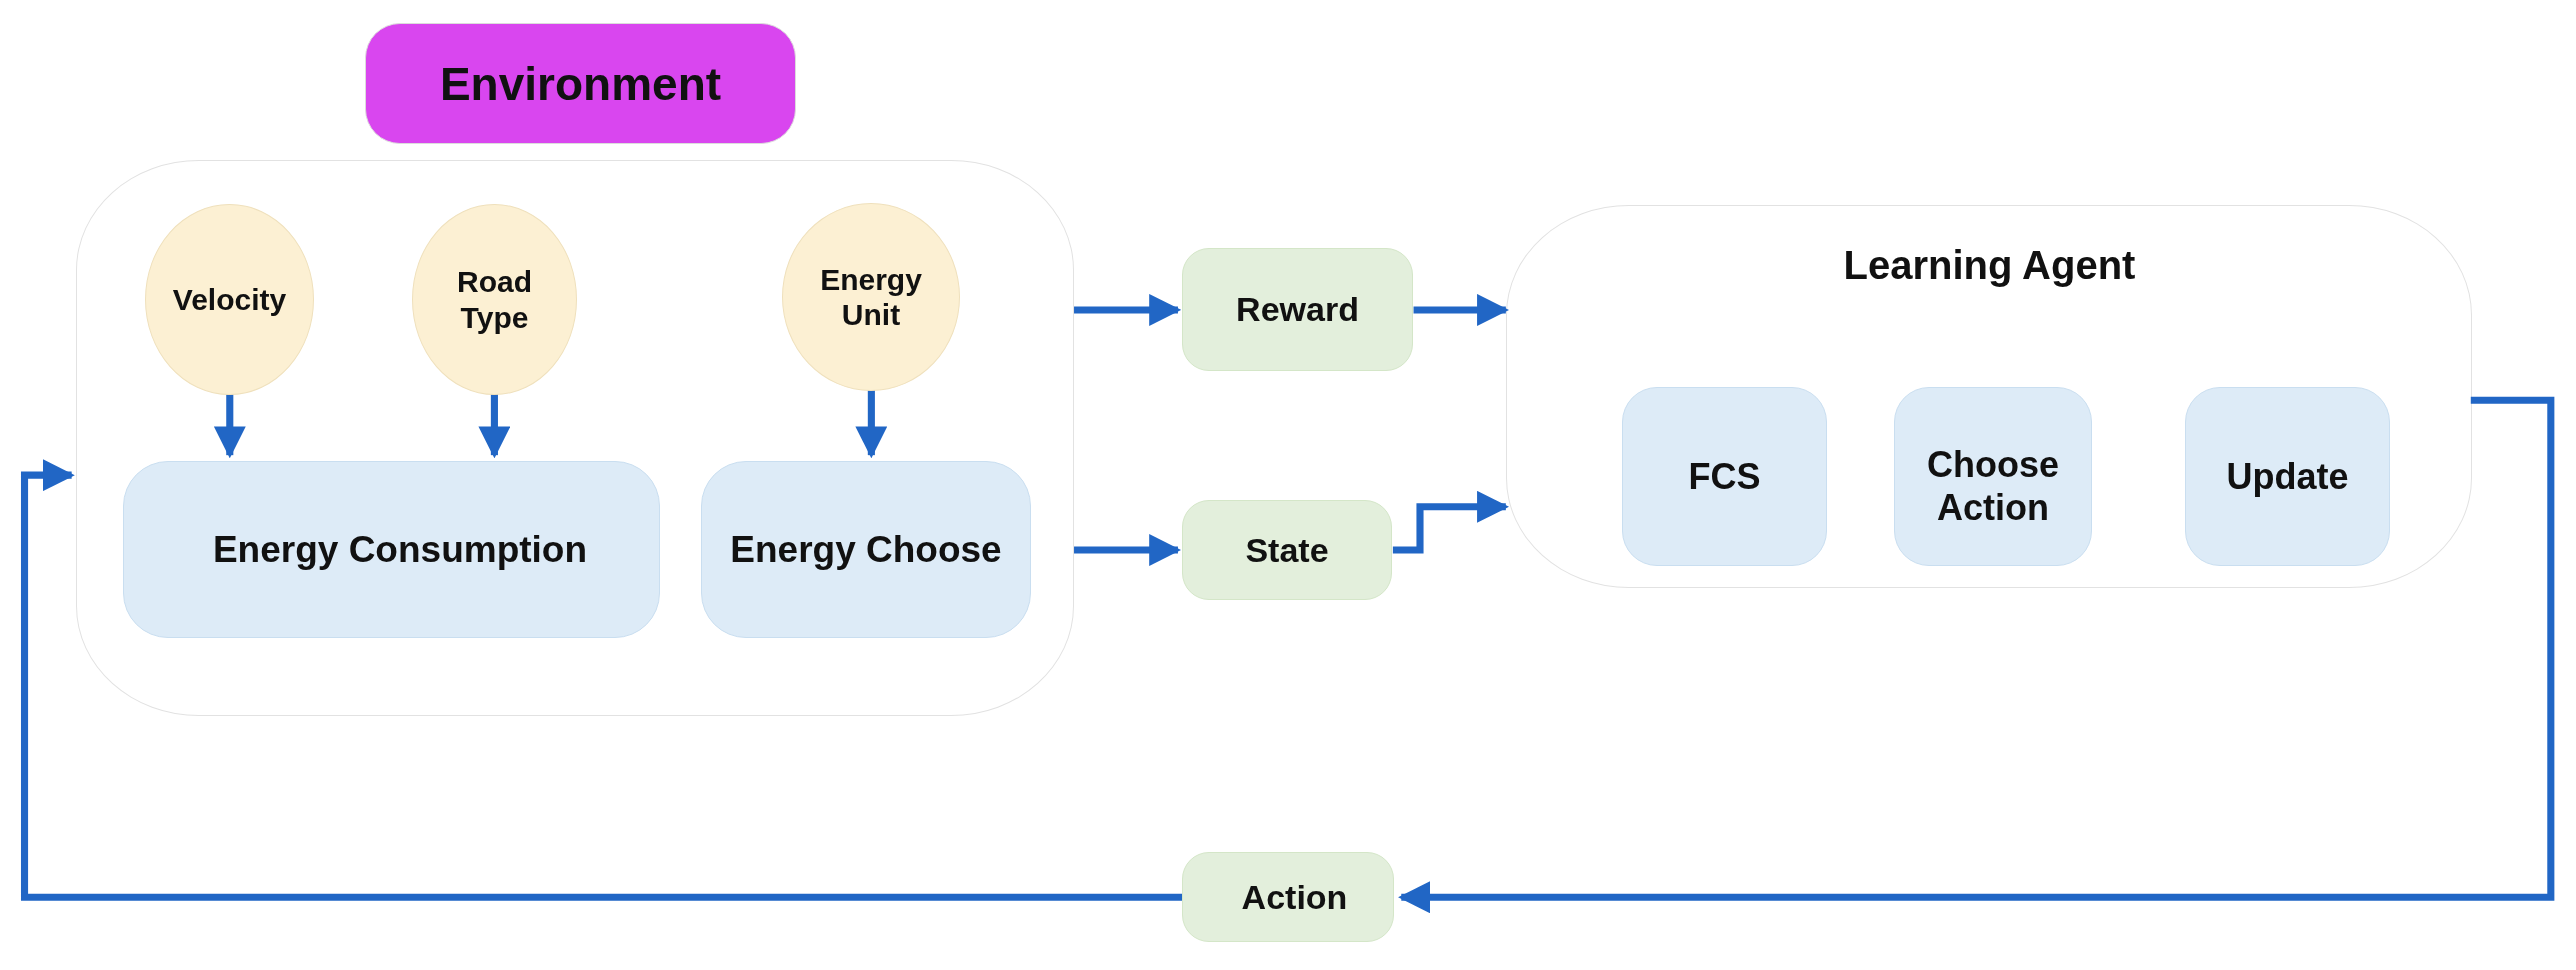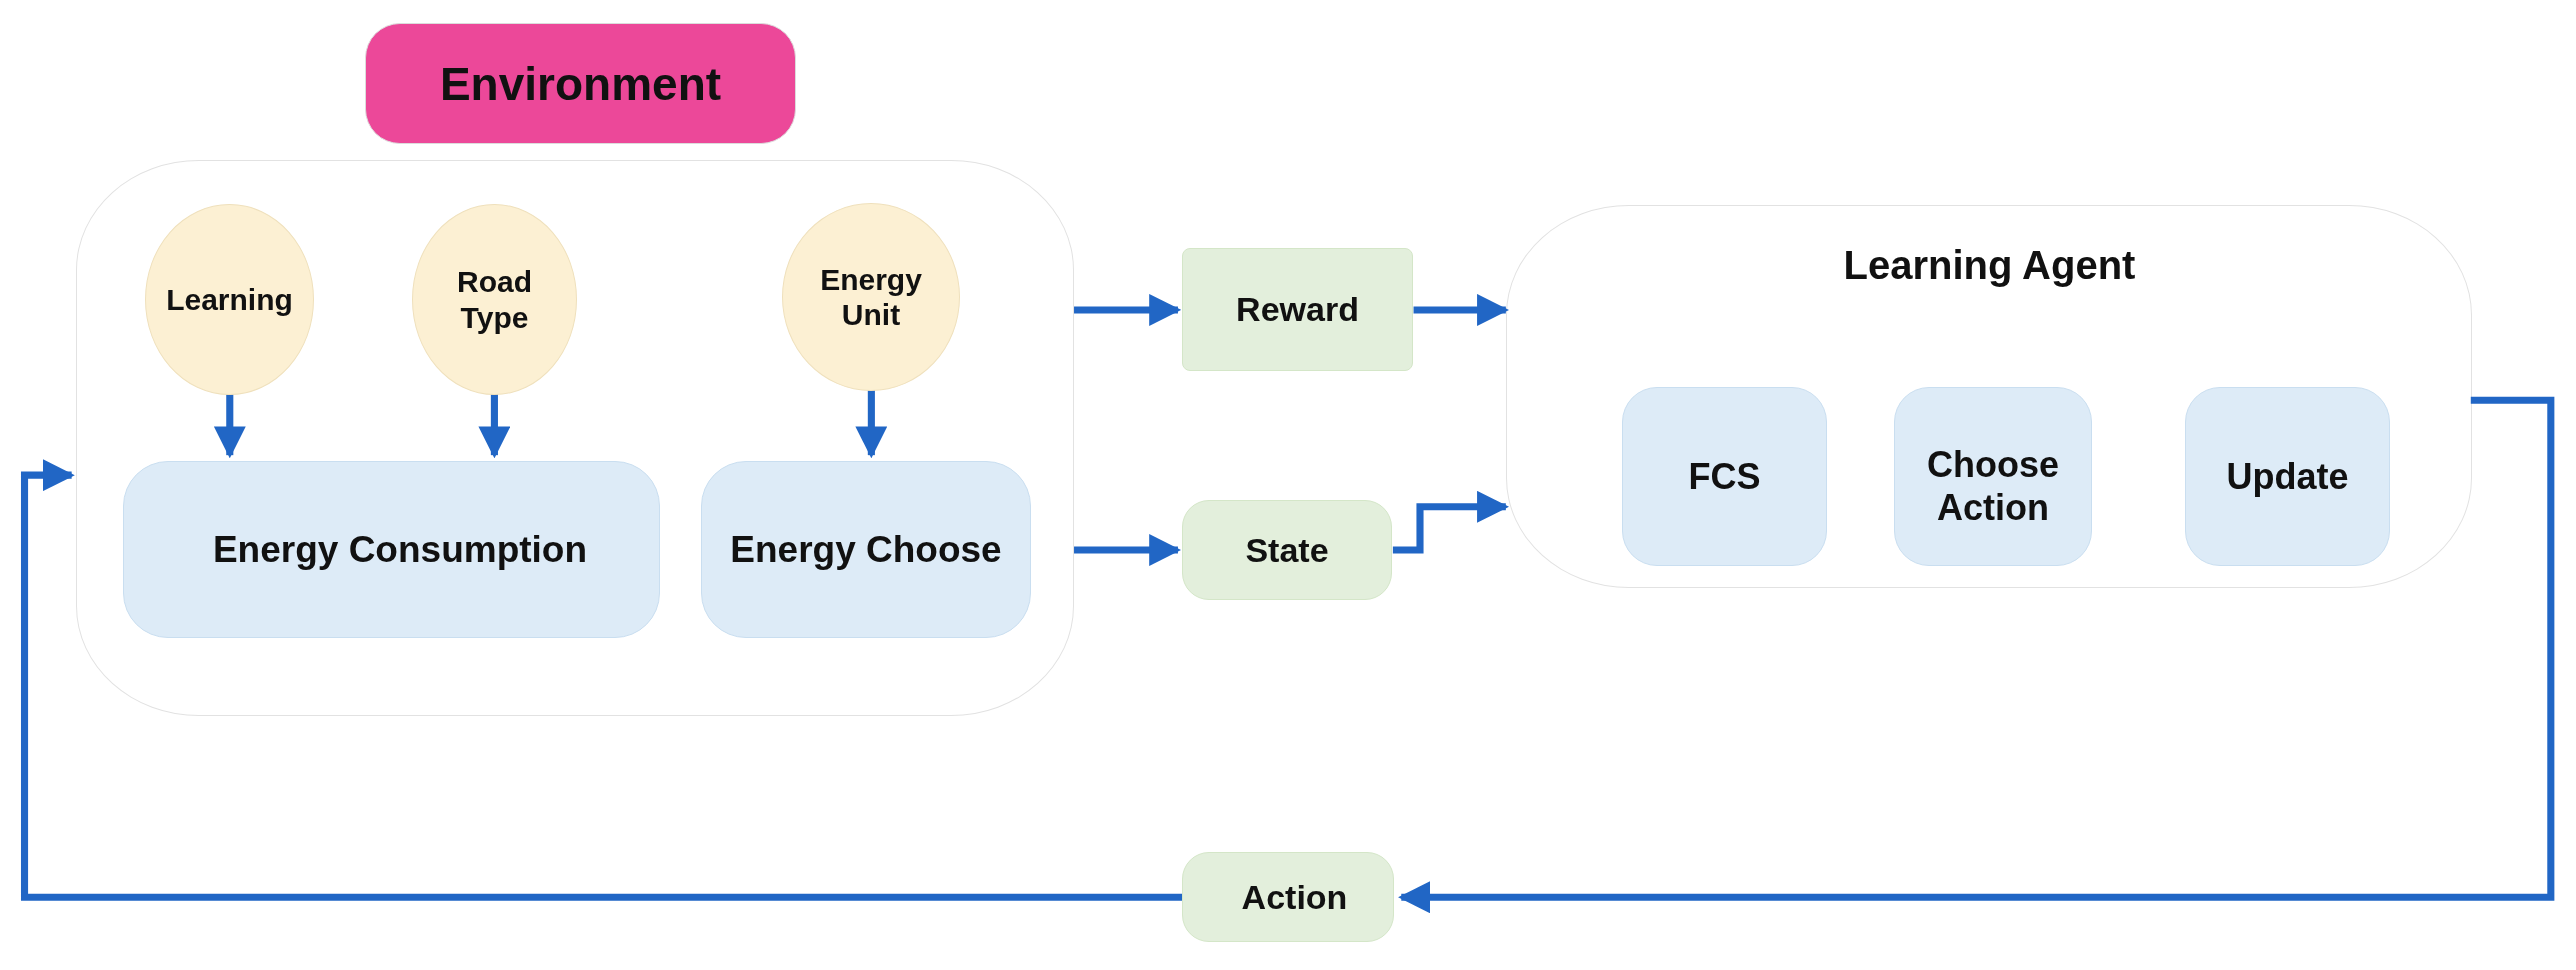--- a/index.html
+++ b/index.html
@@ -17,21 +17,21 @@
 
   
   .container{
     background:#ffffff;
     border:1.9px solid #e2e2e2;
     border-radius:123px/110px;
     z-index:1;
   }
   
   .env-label{
-    background:#ec4899;
+    background:#d946ef;
     border:1.9px solid #dcdcdc;
     border-radius:35px;
     z-index:4;
     font-size:46px;
   }
   
   .ellipse{
     background:#fcf0d3;
     border:1.9px solid #efe0bc;
     border-radius:50%;
@@ -98,37 +98,37 @@
       <path d="M3828,620 L3952,620 L3952,1390 L2171,1390" marker-end="url(#ah)"></path>
       <path d="M1834,1390 L38,1390 L38,736 L111,736" marker-end="url(#ah)"></path>
     </g>
   </svg>
 
   <div class="abs env-label center bold" style="left:365px;top:23px;width:431px;height:121px;">
     <span>Environment</span>
   </div>
 
   <div class="abs ellipse center bold" style="left:145px;top:204px;width:169px;height:191px;">
-    <span class="wrap-narrow">Learning</span>
+    <span class="wrap-narrow">Velocity</span>
   </div>
   <div class="abs ellipse center bold" style="left:412px;top:204px;width:165px;height:191px;">
     <span class="wrap-narrow">Road Type</span>
   </div>
   <div class="abs ellipse center bold" style="left:782px;top:203px;width:178px;height:188px;">
     <span class="wrap-narrow">Energy Unit</span>
   </div>
 
   <div class="abs blue-box center bold" style="left:123px;top:461px;width:537px;height:177px;padding-left:17px;">
     <span>Energy Consumption</span>
   </div>
   <div class="abs blue-box center bold" style="left:701px;top:461px;width:330px;height:177px;">
     <span>Energy Choose</span>
   </div>
 
-  <div class="abs green-box center bold" style="left:1182px;top:248px;width:231px;height:123px;border-radius:8px;">
+  <div class="abs green-box center bold" style="left:1182px;top:248px;width:231px;height:123px;">
     <span>Reward</span>
   </div>
   <div class="abs green-box center bold" style="left:1182px;top:500px;width:210px;height:100px;">
     <span>State</span>
   </div>
   <div class="abs green-box center bold" style="left:1182px;top:852px;width:212px;height:90px;padding-left:13px;">
     <span>Action</span>
   </div>
 
   <div class="abs la-title center bold" style="left:1699px;top:239px;width:581px;height:52px;">

